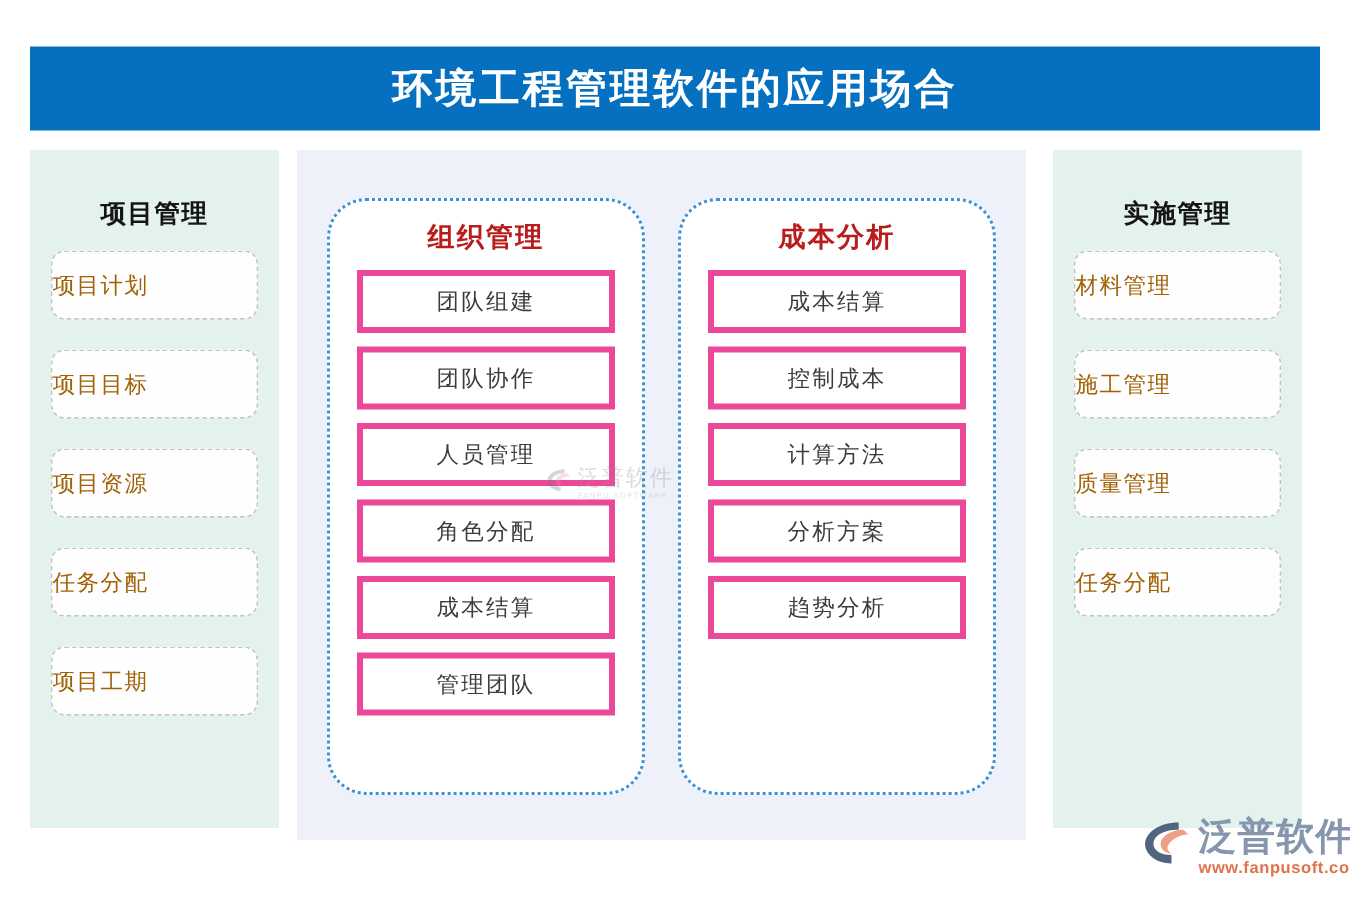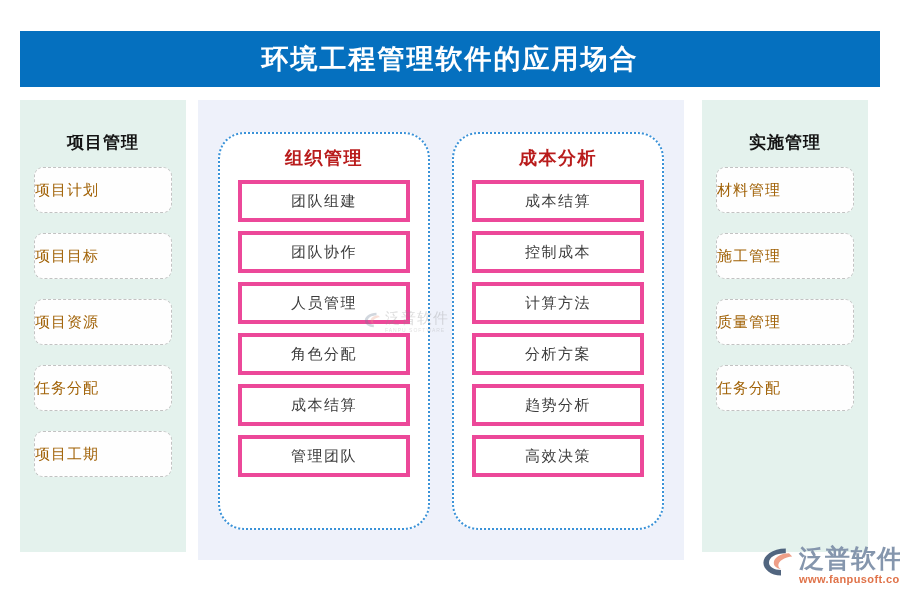--- a/index.html
+++ b/index.html
@@ -257,23 +257,20 @@
         <span>控制成本</span>
       </div>
       <div class="center-item">
         <span>计算方法</span>
       </div>
       <div class="center-item">
         <span>分析方案</span>
       </div>
       <div class="center-item">
         <span>趋势分析</span>
-      </div>
-      <div class="center-item">
-        <span>高效决策</span>
       </div>
     </div>
 
   </div>
 
   <div class="side-panel right">
     <div class="side-header">实施管理</div>
     <div class="side-item">
       <span>材料管理</span>
     </div>

